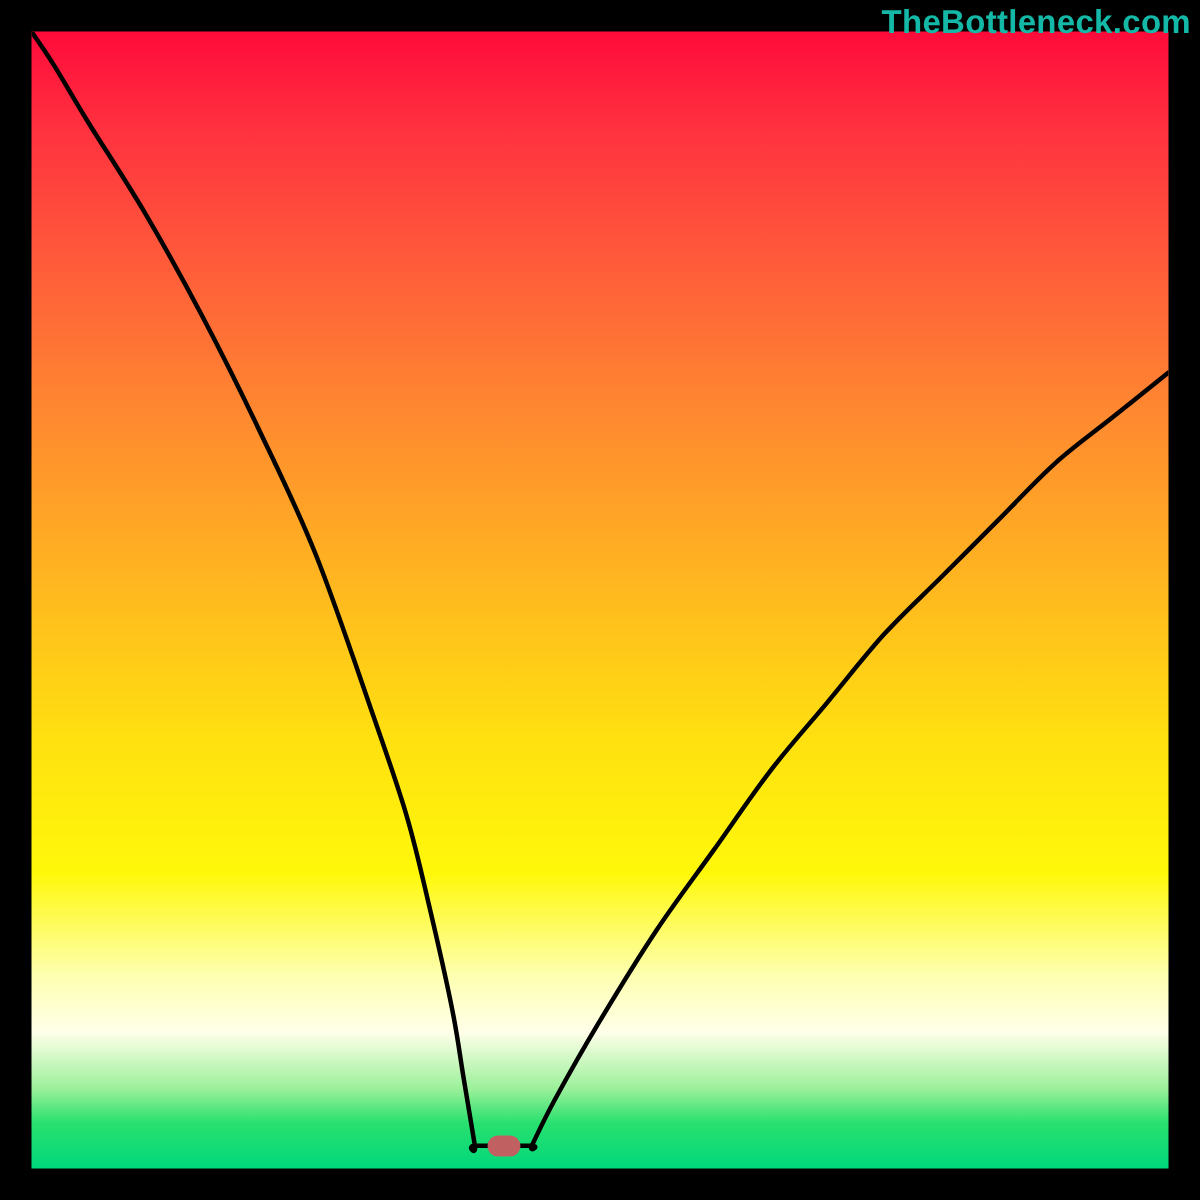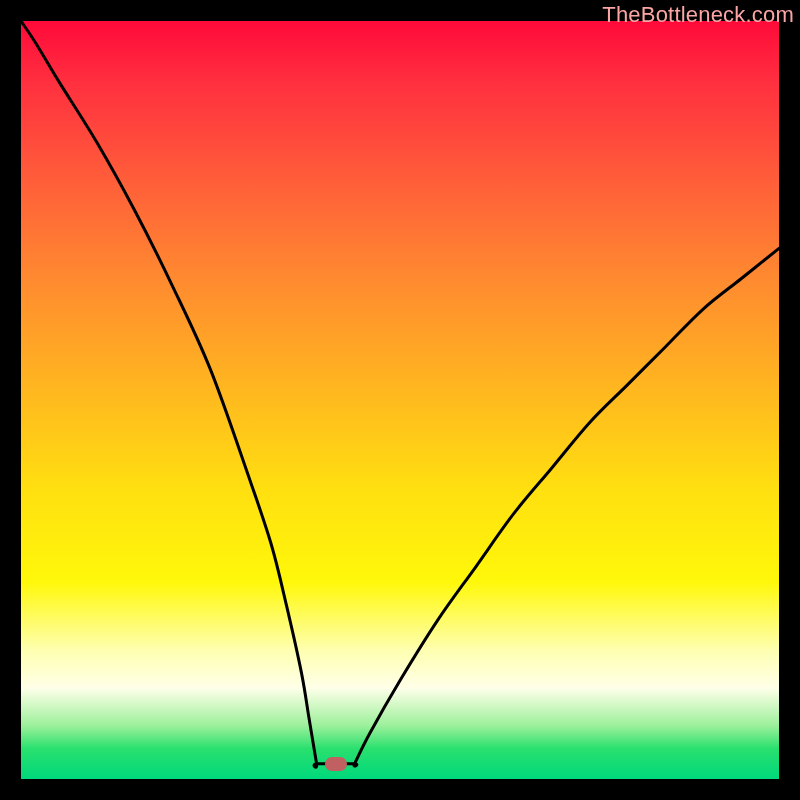--- a/index.html
+++ b/index.html
@@ -29,23 +29,23 @@
       #ffffe9 88%,
       #9bf09a 93%,
       #29e06e 96%,
       #00d87c 100%
     );
   }
   .watermark {
     position: absolute;
     top: 2px;
     right: 6px;
-    color: #fca5a5;
+    color: #14b8a6;
     font-size: 22px;
-    font-weight: 400;
+    font-weight: 700;
     letter-spacing: 0.2px;
     user-select: none;
   }
   svg.curve {
     position: absolute;
     left: 0;
     top: 0;
     width: 758px;
     height: 758px;
   }

